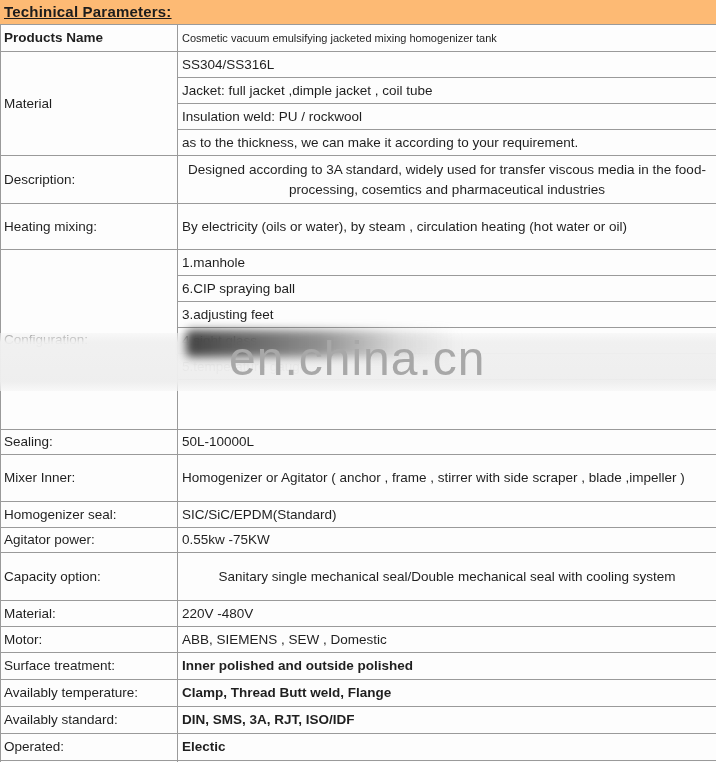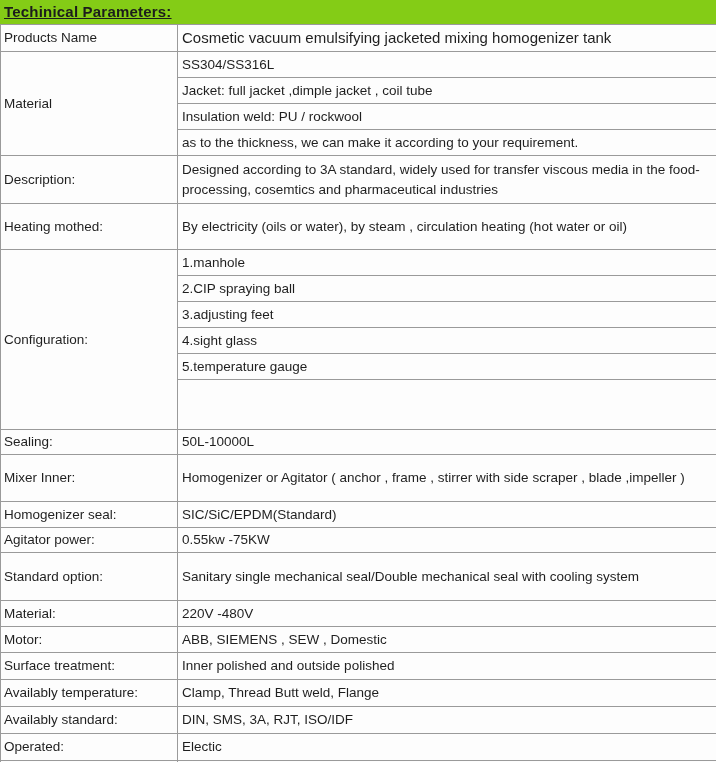--- a/index.html
+++ b/index.html
@@ -1,17 +1,17 @@
 <!DOCTYPE html>
 <html><head>
 <meta charset="utf-8">
 <style>
   html,body{margin:0;padding:0;background:#ffffff;}
   body{width:716px;font-family:"Liberation Sans","DejaVu Sans",sans-serif;color:#1f1f1f;}
-  .page{position:relative;width:716px;height:762px;overflow:hidden;background:#84cc16;}
+  .page{position:relative;width:716px;height:762px;overflow:hidden;background:#fdba74;}
 
   .title{
     font-size:15px;font-weight:700;color:#1c1c1c;
     text-decoration:underline;
     padding:3px 0 0 4px;height:20px;line-height:17px;letter-spacing:0.2px;
   }
 
   table.params{
     width:716px;border-collapse:collapse;table-layout:fixed;
     margin-top:1px;
@@ -23,23 +23,23 @@
   td{
     border:1px solid #9a9a9a;
     padding:1px 4px 1px 3px;
     font-size:13.5px;line-height:20px;
     vertical-align:middle;
     color:#1f1f1f;
     overflow:hidden;
     background:#fdfdfd;
   }
   td.val{padding-left:4px;}
-  td.small{font-size:15px;}
-  .h22{height:22px;margin-left:12px;} .h23{height:23px;} .h24{height:24px;}
-  .h43{height:43px;} .h44{height:44px;margin-top:24px;} .h45{height:45px;} .h47{height:47px;}
+  td.small{font-size:11px;}
+  .h22{height:22px;margin-left:12px;} .h23{height:23px;} .h24{height:24px;font-weight:bold;}
+  .h43{height:43px;} .h44{height:44px;margin-top:24px;} .h45{height:45px;text-align:center;} .h47{height:47px;}
 
   
   .watermark{
     position:absolute;left:0;top:333px;width:716px;height:58px;
     background:linear-gradient(to bottom,
       rgba(244,244,244,0.55) 0%,
       rgba(240,240,240,0.97) 16%,
       rgba(238,238,238,0.97) 84%,
       rgba(246,246,246,0.70) 100%);
     pointer-events:none;
@@ -94,30 +94,30 @@
     <tr>
       <td class="val h23">as to the thickness, we can make it according to your requirement.</td>
     </tr>
 
     <tr>
       <td>Description:</td>
       <td class="val h45">Designed according to 3A standard, widely used for transfer viscous media in the food-processing, cosemtics and pharmaceutical industries</td>
     </tr>
 
     <tr>
-      <td>Heating mothed:</td>
+      <td>Heating mixing:</td>
       <td class="val h43">By electricity (oils or water), by steam , circulation heating (hot water or oil)</td>
     </tr>
 
     <tr>
       <td rowspan="6">Configuration:</td>
       <td class="val h23">1.manhole</td>
     </tr>
     <tr>
-      <td class="val h23">2.CIP spraying ball</td>
+      <td class="val h23">6.CIP spraying ball</td>
     </tr>
     <tr>
       <td class="val h23">3.adjusting feet</td>
     </tr>
     <tr>
       <td class="val h23">4.sight glass</td>
     </tr>
     <tr>
       <td class="val h23">5.temperature gauge</td>
     </tr>
@@ -139,21 +139,21 @@
       <td>Homogenizer seal:</td>
       <td class="val h23">SIC/SiC/EPDM(Standard)</td>
     </tr>
 
     <tr>
       <td>Agitator power:</td>
       <td class="val h22">0.55kw -75KW</td>
     </tr>
 
     <tr>
-      <td>Standard option:</td>
+      <td>Capacity option:</td>
       <td class="val h45">Sanitary single mechanical seal/Double mechanical seal with cooling system</td>
     </tr>
 
     <tr>
       <td>Material:</td>
       <td class="val h23">220V -480V</td>
     </tr>
 
     <tr>
       <td>Motor:</td>
@@ -181,14 +181,18 @@
     </tr>
 
     <tr>
       <td>Application scope:</td>
       <td class="val h24">Dairy, food, beverage, pharmacy, cosmetic, etc</td>
     </tr>
 
   </tbody>
     </table>
 
+  <div class="watermark">
+    <div class="wm-smudge"></div>
+    <div class="wm-text">en.china.cn</div>
+  </div>
 
 </div>
 
 </body></html>

